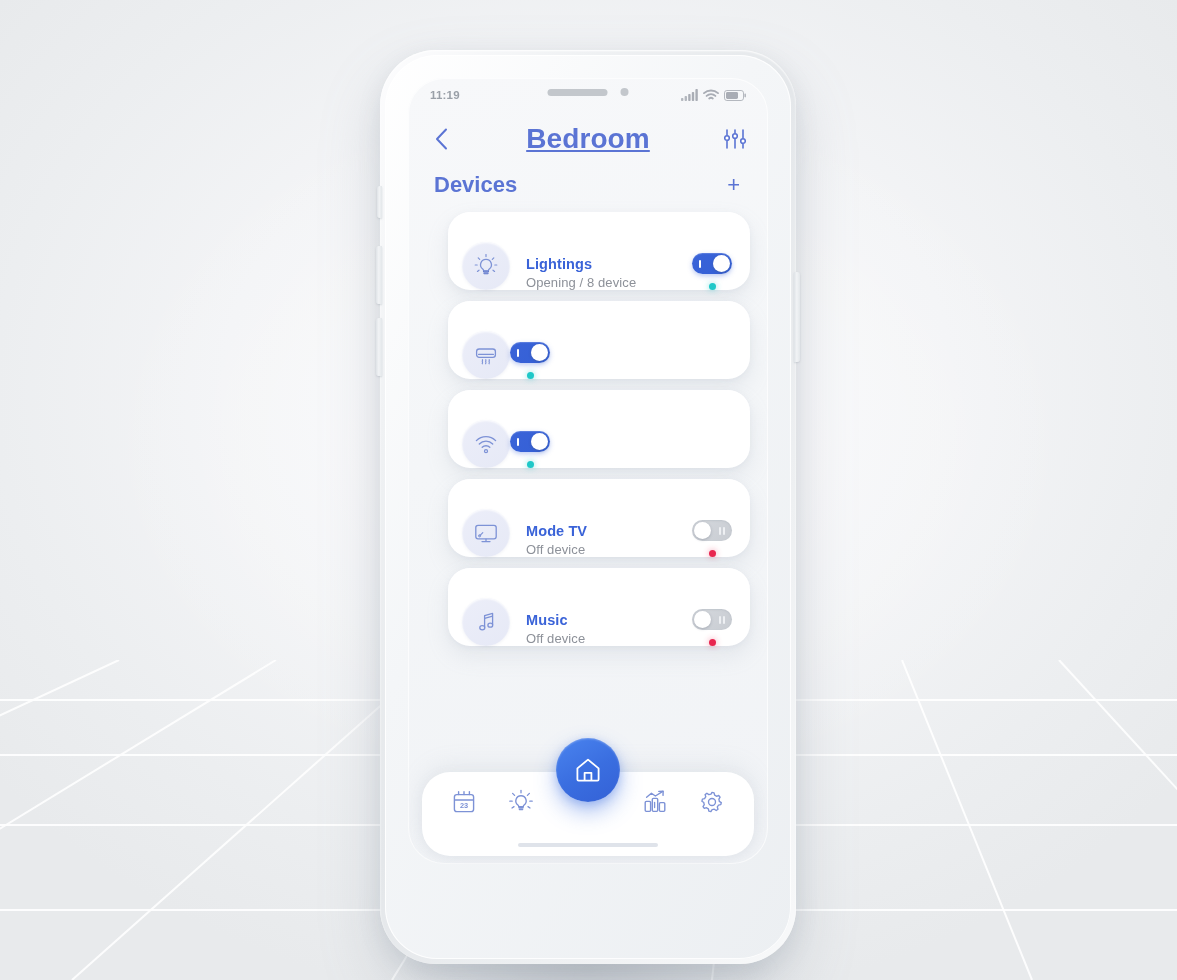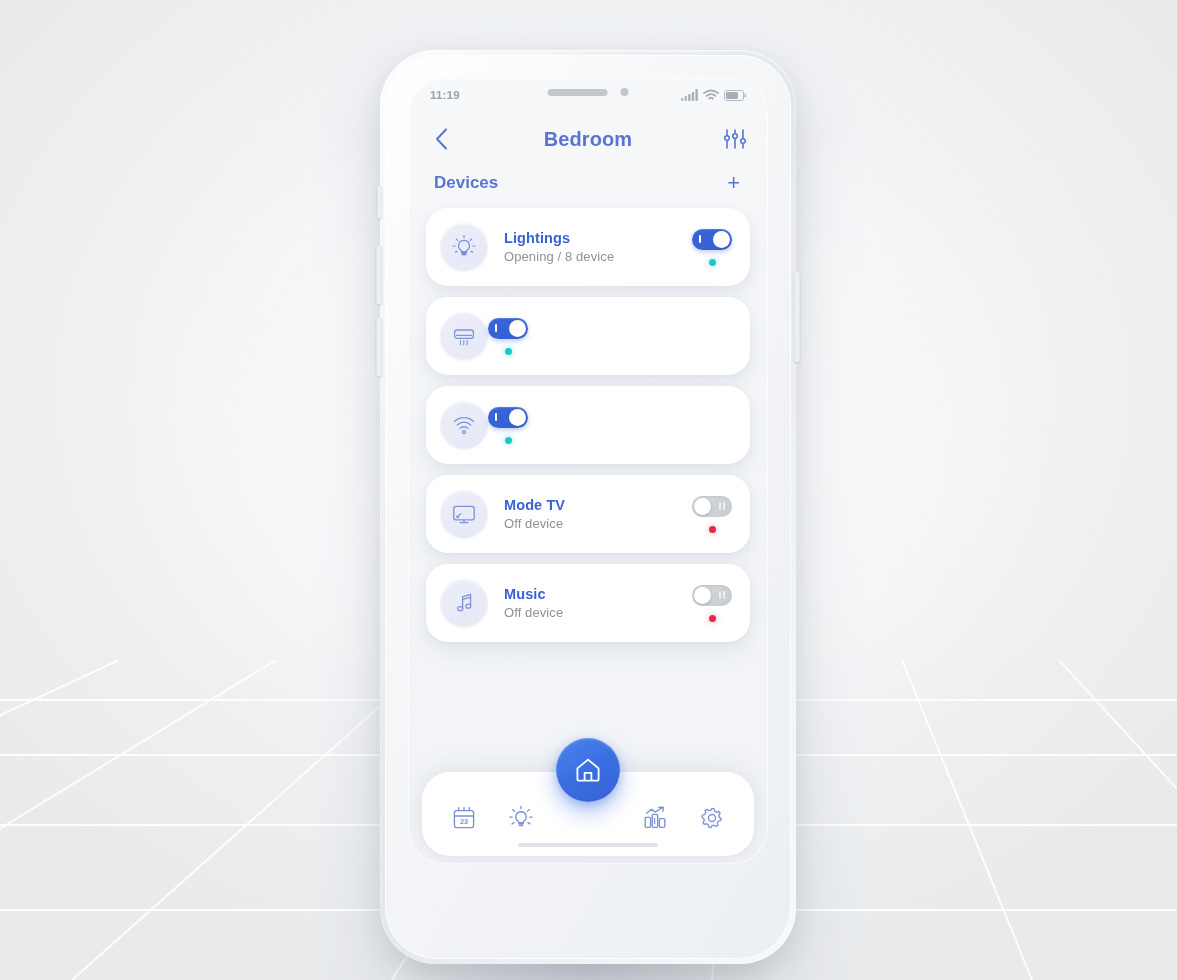--- a/index.html
+++ b/index.html
@@ -159,43 +159,44 @@
   }
   .back-btn {
     width: 26px;
     height: 26px;
     display: flex;
     align-items: center;
     justify-content: center;
     cursor: pointer;
   }
   .room-title {
-    font-size: 20px;
+    font-size: 28px;
     font-weight: bold;
     color: #5b74d4;
     letter-spacing: 0.1px;
+    text-decoration: underline;
   }
   .filter-btn {
     width: 26px;
     height: 26px;
     display: flex;
     align-items: center;
     justify-content: center;
     cursor: pointer;
   }
 
   
   .section-row {
     display: flex;
     align-items: center;
     justify-content: space-between;
     padding: 6px 26px 10px 26px;
   }
   .section-title {
-    font-size: 17px;
+    font-size: 22px;
     font-weight: bold;
     color: #5b74d4;
   }
   .add-btn {
     font-size: 22px;
     color: #5b74d4;
     line-height: 1;
     cursor: pointer;
     font-weight: 400;
     padding: 0 2px;
@@ -207,27 +208,28 @@
     display: flex;
     flex-direction: column;
     gap: 11px;
   }
   .device-card {
     position: relative;
     background: #ffffff;
     border-radius: 22px;
     height: 78px;
     display: flex;
-    align-items: center;
+    align-items: flex-end;
     padding: 0 16px 0 14px;
     box-shadow:
       0 10px 22px rgba(150,160,180,0.16),
       0 2px 6px rgba(150,160,180,0.10),
       inset 0 1px 0 rgba(255,255,255,0.9);
     cursor: pointer;
+    margin-left: 22px;
   }
   .device-icon-circle {
     width: 48px;
     height: 48px;
     min-width: 48px;
     border-radius: 50%;
     background: linear-gradient(145deg, #eceef9 0%, #e6e9f6 100%);
     display: flex;
     align-items: center;
     justify-content: center;
@@ -337,21 +339,21 @@
       0 4px 14px rgba(150,160,180,0.10);
     display: flex;
     align-items: center;
     justify-content: space-around;
     padding: 0 14px;
   }
   .nav-item {
     width: 42px;
     height: 42px;
     display: flex;
-    align-items: flex-end;
+    align-items: flex-start;
     justify-content: center;
     cursor: pointer;
     margin-top: -8px;
   }
   .nav-item svg { display: block; }
   .nav-spacer { width: 64px; }
   .fab {
     position: absolute;
     left: 50%;
     transform: translateX(-50%);

